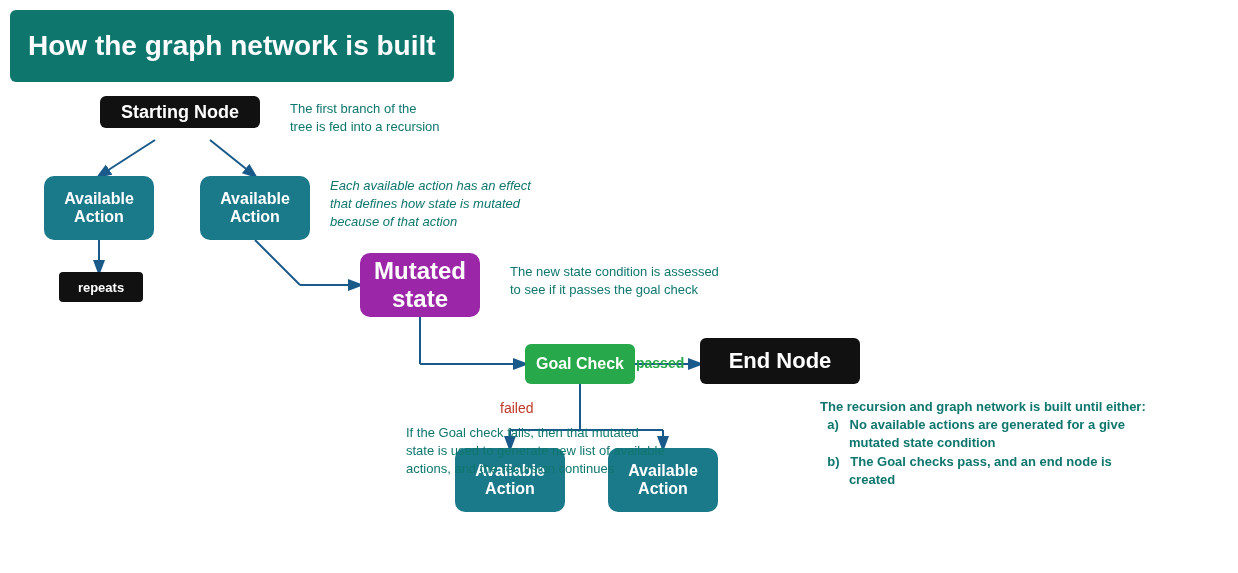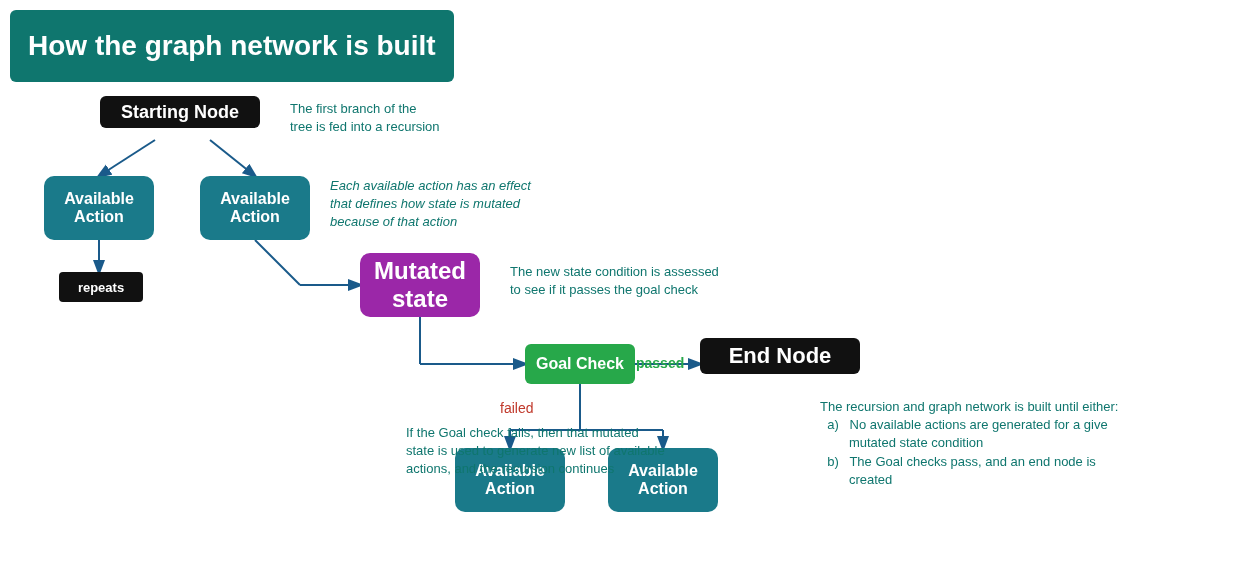--- a/index.html
+++ b/index.html
@@ -95,21 +95,21 @@
       font-size: 16px;
       top: 344px;
       left: 525px;
       border-radius: 6px;
     }
 
     .node-endnode {
       background: #111;
       color: #fff;
       width: 160px;
-      height: 36px;
+      height: 46px;
       font-size: 22px;
       top: 338px;
       left: 700px;
       border-radius: 6px;
     }
 
     .node-action-bl {
       background: #1a7a8a;
       color: #fff;
       width: 110px;
@@ -263,19 +263,19 @@
 </div>
 
 <div class="annotation" style="top:263px; left:510px; width:250px;">
   <span>The new state condition is assessed<br>to see if it passes the goal check</span>
 </div>
 
 <div class="annotation" style="top:424px; left:398px; width:310px;margin-left:8px;">
   <span>If the Goal check fails, then that mutated<br>state is used to generate new list of available<br>actions, and the recursion continues</span>
 </div>
 
-<div class="annotation" style="top:398px; left:820px; width:390px;">
+<div class="annotation" style="top:398px; left:820px; width:390px;font-weight:bold;">
   <span>The recursion and graph network is built until either:<br>
   &nbsp;&nbsp;a)&nbsp;&nbsp; No available actions are generated for a give<br>
   &nbsp;&nbsp;&nbsp;&nbsp;&nbsp;&nbsp;&nbsp;&nbsp;mutated state condition<br>
   &nbsp;&nbsp;b)&nbsp;&nbsp; The Goal checks pass, and an end node is<br>
   &nbsp;&nbsp;&nbsp;&nbsp;&nbsp;&nbsp;&nbsp;&nbsp;created</span>
 </div>
 
 </body></html>

